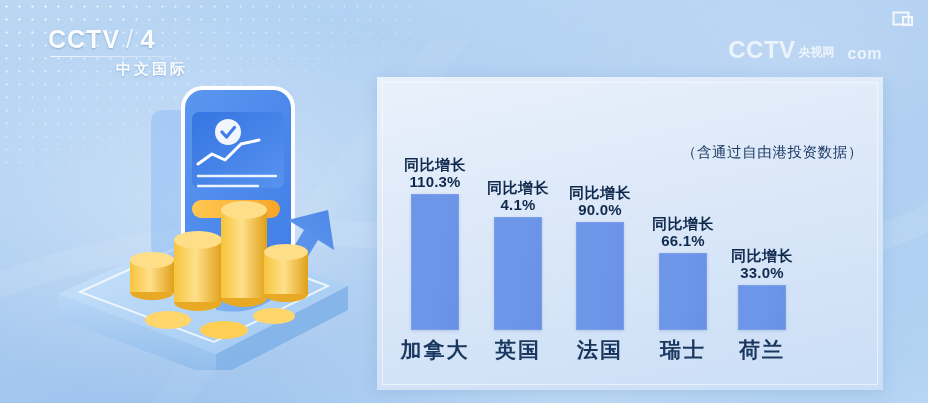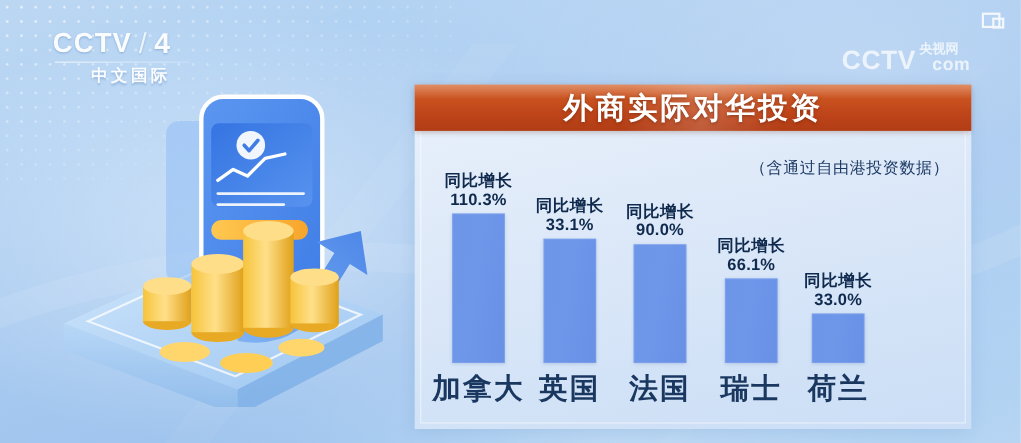--- a/index.html
+++ b/index.html
@@ -42,34 +42,34 @@
     text-shadow:0 1px 2px rgba(40,90,150,.35);
   }
   #cctv4 .ch{ font-size:26px; font-weight:700; }
   #cctv4 .slash{ font-size:26px; opacity:.8; font-weight:300; }
   #cctv4 .rule{
     margin:4px 0 3px 2px; height:1px; width:122px;
     background:linear-gradient(to right, rgba(255,255,255,.85), rgba(255,255,255,.25));
   }
   #cctv4 .row2{
     font-size:15px; letter-spacing:3px; font-weight:600;
-    text-align:center; padding-left:2px;
+    text-align:right; padding-left:2px;
     text-shadow:0 1px 2px rgba(40,90,150,.3);
   }
 
   
   #watermark{
     position:absolute; right:46px; top:38px;
     display:flex; align-items:flex-end; gap:3px;
     color:#fff; opacity:.72; pointer-events:none;
   }
   #watermark .wm-main{ font-size:24px; font-weight:700; letter-spacing:.5px; line-height:1; }
   #watermark .wm-cn{ font-size:12px; font-weight:700; line-height:1.05; }
   #watermark .wm-com{ font-size:16px; font-weight:700; line-height:1; letter-spacing:.5px;margin-left:12px; }
-  #watermark .wm-right{ display:flex; flex-direction:column; align-items:flex-start; gap:1px; }
+  #watermark .wm-right{ display:flex; align-items:flex-start; gap:1px; }
 
   
   #pip-icon{ position:absolute; right:14px; top:8px; opacity:.85; }
 
   
   #illustration{ position:absolute; left:48px; top:80px; width:330px; height:290px; }
 
   
   #panel{
     position:absolute; left:377px; top:77px; width:506px; height:313px;
@@ -117,21 +117,21 @@
   .cap-label{ font-size:15px; font-weight:700; letter-spacing:.5px; }
   .cap-value{ font-size:15px; font-weight:700; letter-spacing:.2px; }
   .bar-rect{
     width:48px; margin:0 auto;
     background:linear-gradient(98deg,#6d95e8 0%,#6e96e9 45%,#6890e5 100%);
     box-shadow:inset 0 0 0 1px rgba(255,255,255,.10), 0 1px 3px rgba(60,95,160,.22);
   }
   .cat-label{
     position:absolute; top:100%; left:50%; transform:translateX(-50%);
     margin-top:6px; white-space:nowrap;
-    font-size:26px; font-weight:600; color:#19375f; letter-spacing:2px;
+    font-size:21px; font-weight:600; color:#19375f; letter-spacing:2px;
   }
 </style>
 </head>
 <body>
 
 <div id="bg-sheen"></div>
 <svg id="bg-streaks" viewBox="0 0 928 403" preserveAspectRatio="none">
   <path d="M150 403 L430 40 L470 40 L190 403 Z" fill="rgba(255,255,255,0.10)"></path>
   <path d="M600 403 L880 60 L900 60 L620 403 Z" fill="rgba(255,255,255,0.08)"></path>
   <path d="M-40 300 Q 200 200 500 250 T 960 200" stroke="rgba(255,255,255,0.18)" stroke-width="26" fill="none"></path>
@@ -251,41 +251,38 @@
     <ellipse cx="118" cy="238" rx="22" ry="9" fill="#ffd濃" opacity="0"></ellipse>
     <ellipse cx="120" cy="240" rx="23" ry="9" fill="#ffd66b"></ellipse>
     <ellipse cx="176" cy="250" rx="24" ry="9" fill="#ffcf55"></ellipse>
     <ellipse cx="226" cy="236" rx="21" ry="8" fill="#ffd66b"></ellipse>
   </g>
 </svg>
 
 <div id="panel">
   <div id="panel-inner-edge"></div>
 
-  <div id="title-bar">
-    <span id="title-text">外商实际对华投资</span>
-  </div>
 
   <div id="subtitle">（含通过自由港投资数据）</div>
 
   <div id="plot">
 
     <div class="bar-group" style="left:31px;">
       <div class="bar-caption">
         <div class="cap-label">同比增长</div>
         <div class="cap-value">110.3%</div>
       </div>
       <div class="bar-rect" style="height:136px;"></div>
       <div class="cat-label">加拿大</div>
     </div>
 
     <div class="bar-group" style="left:114px;">
       <div class="bar-caption">
         <div class="cap-label">同比增长</div>
-        <div class="cap-value">33.1%</div>
+        <div class="cap-value">4.1%</div>
       </div>
       <div class="bar-rect" style="height:113px;"></div>
       <div class="cat-label">英国</div>
     </div>
 
     <div class="bar-group" style="left:196px;">
       <div class="bar-caption">
         <div class="cap-label">同比增长</div>
         <div class="cap-value">90.0%</div>
       </div>

